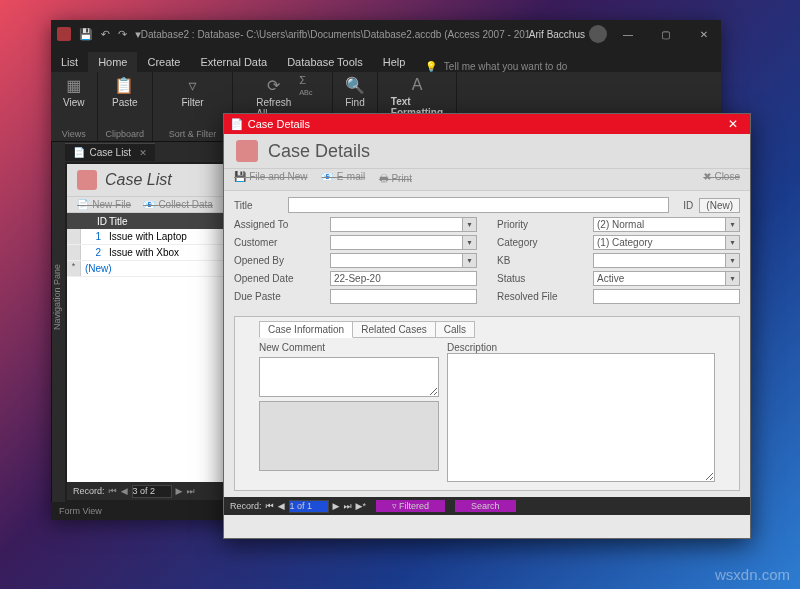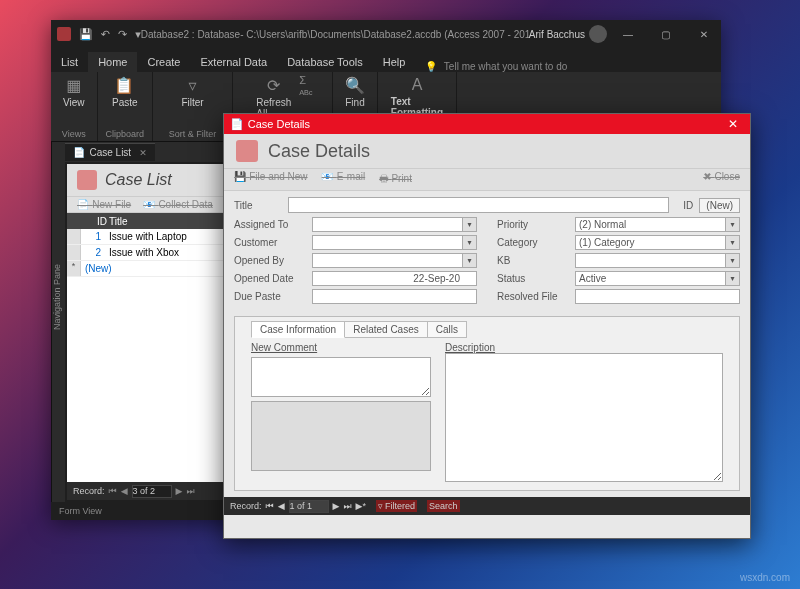--- a/index.html
+++ b/index.html
@@ -72,45 +72,45 @@
   
   .details-form { padding:6px 10px; font-size:10px; color:#555; display:flex; flex-direction:column; gap:4px;}
   .title-row { display:flex; align-items:center; gap:6px;}
   .title-row label { width:48px;}
   .title-row input.title-input { flex:1; height:16px; border:1px solid #aaa; background:#fff; padding:0 3px; font-size:10px;}
   .title-row .id-label { margin-left:8px;}
   .id-box { border:1px solid #aaa; padding:1px 6px; background:#f4f4f4; font-size:10px;}
   
   .form-cols { display:flex; gap:20px;}
   .form-col { flex:1; display:flex; flex-direction:column; gap:3px;}
-  .field-row { display:flex; align-items:center; gap:6px;}
+  .field-row { display:flex; align-items:center; gap:24px;}
   .field-row label { width:72px; font-size:10px;}
   .field-row .ctrl { flex:1; height:15px; border:1px solid #aaa; background:#fff; font-size:10px; padding:0 3px; display:flex; align-items:center; position:relative;}
   .field-row .ctrl .dd { position:absolute; right:0; top:0; width:14px; height:100%; background:#e0e0e0; border-left:1px solid #aaa; text-align:center; font-size:8px; color:#555; line-height:13px;}
-  .field-row .ctrl.val { justify-content:flex-end; padding-right:16px;}
+  .field-row .ctrl.val { padding-right:16px;}
   .field-row .text-only { flex:1; font-size:10px; padding-left:2px;}
   
-  .tabs { margin-top:8px; border:1px solid #bbb; background:#f0f0f0; flex:1; padding:4px 16px 8px;}
+  .tabs { margin-top:8px; border:1px solid #bbb; background:#f0f0f0; flex:1; padding:4px 24px 8px;}
   .tab-strip { display:flex; font-size:10px; margin-bottom:4px;}
   .tab { padding:2px 8px; border:1px solid #bbb; background:#f8f8f8; margin-right:-1px; cursor:pointer;}
   .tab.active { background:#fff; border-bottom:1px solid #fff; position:relative; z-index:1;}
-  .tab-body { display:flex; gap:14px; height:140px;text-decoration:underline;}
+  .tab-body { display:flex; gap:8px; height:140px;}
   .tab-left { width:180px; display:flex; flex-direction:column; gap:4px;}
   .tab-right { flex:1; display:flex; flex-direction:column;}
   .box-label { font-size:10px; color:#555;}
   .textarea { border:1px solid #aaa; background:#fff; width:100%; font-size:10px;}
   .new-comment-box { height:40px;}
   .history-box { height:70px; background:#ddd;}
   .desc-box { flex:1;}
   
   .details-record-bar { height:18px; background:#2b2b2b; color:#ccc; font-size:9px; display:flex; align-items:center; padding:0 6px; gap:4px;}
-  .details-record-bar .chip { background:#7f1d1d; padding:1px 2px; margin-left:6px;}
-  .details-record-bar input { width:40px; background:#404040; border:1px solid #444; color:#ccc; font-size:9px; height:13px;}
-  
-  .watermark { position:absolute; right:10px; bottom:6px; font-size:10px; color:rgba(255,255,255,0.4);}
+  .details-record-bar .chip { background:#a21caf; padding:1px 16px; margin-left:6px;}
+  .details-record-bar input { width:40px; background:#1d4ed8; border:1px solid #444; color:#ccc; font-size:9px; height:13px;}
+  
+  .watermark { position:absolute; right:10px; bottom:6px; font-size:15px; color:rgba(255,255,255,0.4);}
 </style>
 </head>
 <body>
 
 <div class="access-window">
   <div class="title-bar">
     <div class="title-bar-left">
       <span class="access-icon"></span>
       <span class="qat-btn">💾</span>
       <span class="qat-btn">↶</span>

